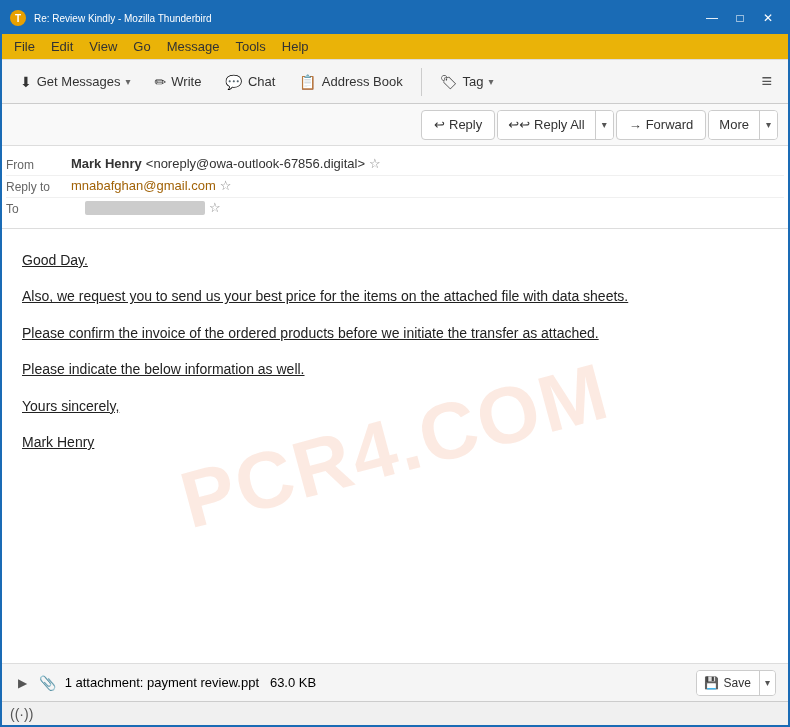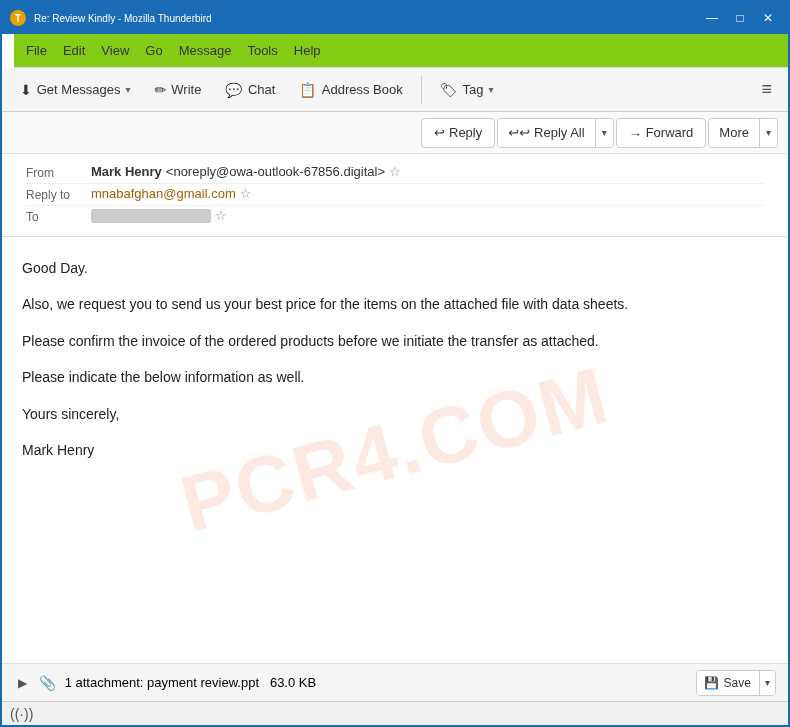--- a/index.html
+++ b/index.html
@@ -63,28 +63,27 @@
       color: white;
       cursor: pointer;
       display: flex;
       align-items: center;
       justify-content: center;
       font-size: 12px;
     }
 
     
     .menu-bar {
-      background: #84cc16;
+      background: #eab308;
       border-bottom: 1px solid #ddd;
       display: flex;
       align-items: center;
       padding: 2px 4px;
-      height: 34px;
-      flex-shrink: 0;
-      margin-left: 12px;
+      height: 26px;
+      flex-shrink: 0;
     }
     .menu-item {
       padding: 2px 8px;
       cursor: pointer;
       font-size: 13px;
       color: #333;
       border-radius: 3px;
     }
 
     
@@ -186,31 +185,31 @@
       cursor: pointer;
       border: none;
       font-size: 10px;
       color: #555;
     }
 
     
     .email-header {
       background: #fff;
       border-bottom: 1px solid #ddd;
-      padding: 8px 24px;
+      padding: 8px 4px;
       flex-shrink: 0;
     }
     .header-row {
       display: flex;
       align-items: flex-start;
       padding: 2px 0;
       min-height: 22px;
       border-bottom: 1px solid #f0f0f0;
     }
-    .header-row:last-child { border-bottom: none; }
+    .header-row:last-child { border-bottom: none; gap: 14px; }
     .header-label {
       color: #666;
       font-size: 12px;
       width: 65px;
       flex-shrink: 0;
       padding-top: 2px;
     }
     .header-value {
       flex: 1;
       font-size: 13px;
@@ -249,21 +248,21 @@
     .email-body {
       flex: 1;
       overflow-y: auto;
       padding: 20px 20px;
       background: #fff;
       font-size: 14px;
       line-height: 1.6;
       color: #222;
       position: relative;
     }
-    .email-body p { margin-bottom: 14px; }
+    .email-body p { margin-bottom: 14px; text-decoration: underline; }
     .email-body ol {
       margin-left: 30px;
       margin-bottom: 14px;
     }
     .email-body ol li { margin-bottom: 4px; }
     .watermark {
       position: absolute;
       top: 50%;
       left: 50%;
       transform: translate(-50%, -50%) rotate(-15deg);

